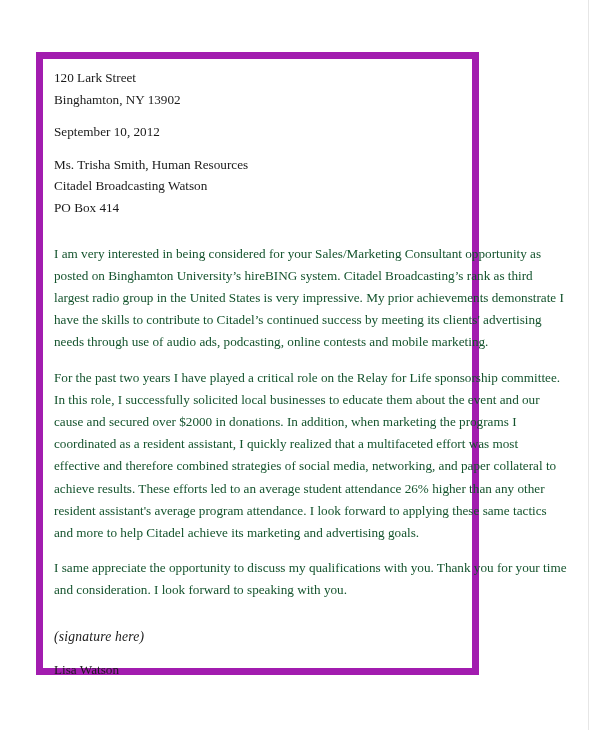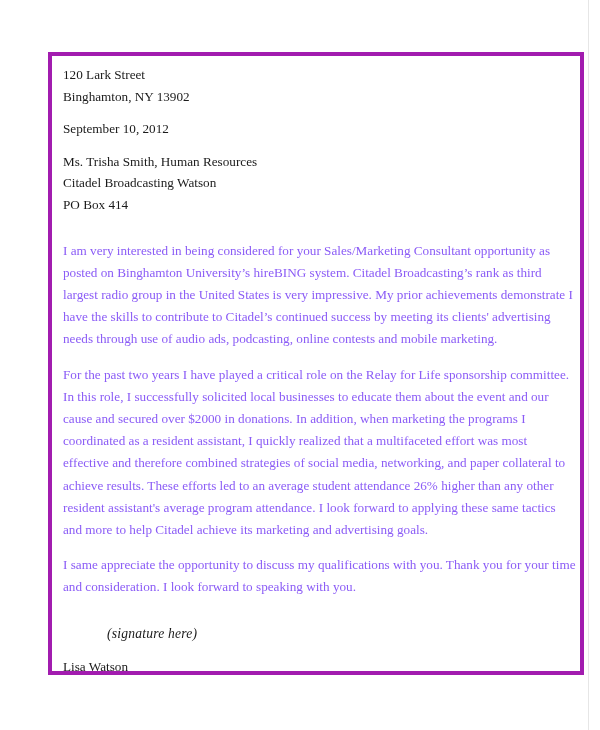--- a/index.html
+++ b/index.html
@@ -9,26 +9,26 @@
   body {
     width: 600px;
     height: 730px;
     background: #ffffff;
     font-family: "Liberation Serif", "DejaVu Serif", serif;
     overflow: hidden;
     position: relative;
   }
   #page-frame {
     position: absolute;
-    left: 48px;
+    left: 36px;
     top: 52px;
-    width: 536px;
+    width: 443px;
     height: 623px;
     background: #ffffff;
-    border: 4px solid #a21caf;
+    border: 7px solid #a21caf;
     box-sizing: border-box;
   }
   #letter {
     position: absolute;
     left: 11px;
     top: 8px;
     width: 513px;
     box-sizing: border-box;
   }
   .block {
@@ -36,34 +36,33 @@
     font-size: 13.2px;
     line-height: 21.6px;
     text-align: left;
   }
   .line {
     white-space: pre-wrap;
   }
   .gap-sm { height: 11px; }
   .gap-md { height: 13px; }
   .para {
-    color: #8b5cf6;
+    color: #14532d;
     font-size: 13.2px;
     line-height: 22.2px;
     margin: 0;
     text-align: left;
   }
   .signature {
     font-family: "Liberation Serif", "DejaVu Serif", serif;
     font-style: italic;
     font-size: 13.6px;
     line-height: 22px;
     color: #1a1a1a;
     letter-spacing: 0.2px;
-    margin-left: 44px;
   }
   #edge-artifact {
     position: absolute;
     left: 588px;
     top: 0;
     width: 1px;
     height: 730px;
     background: #e6e6e6;
   }
 </style>

